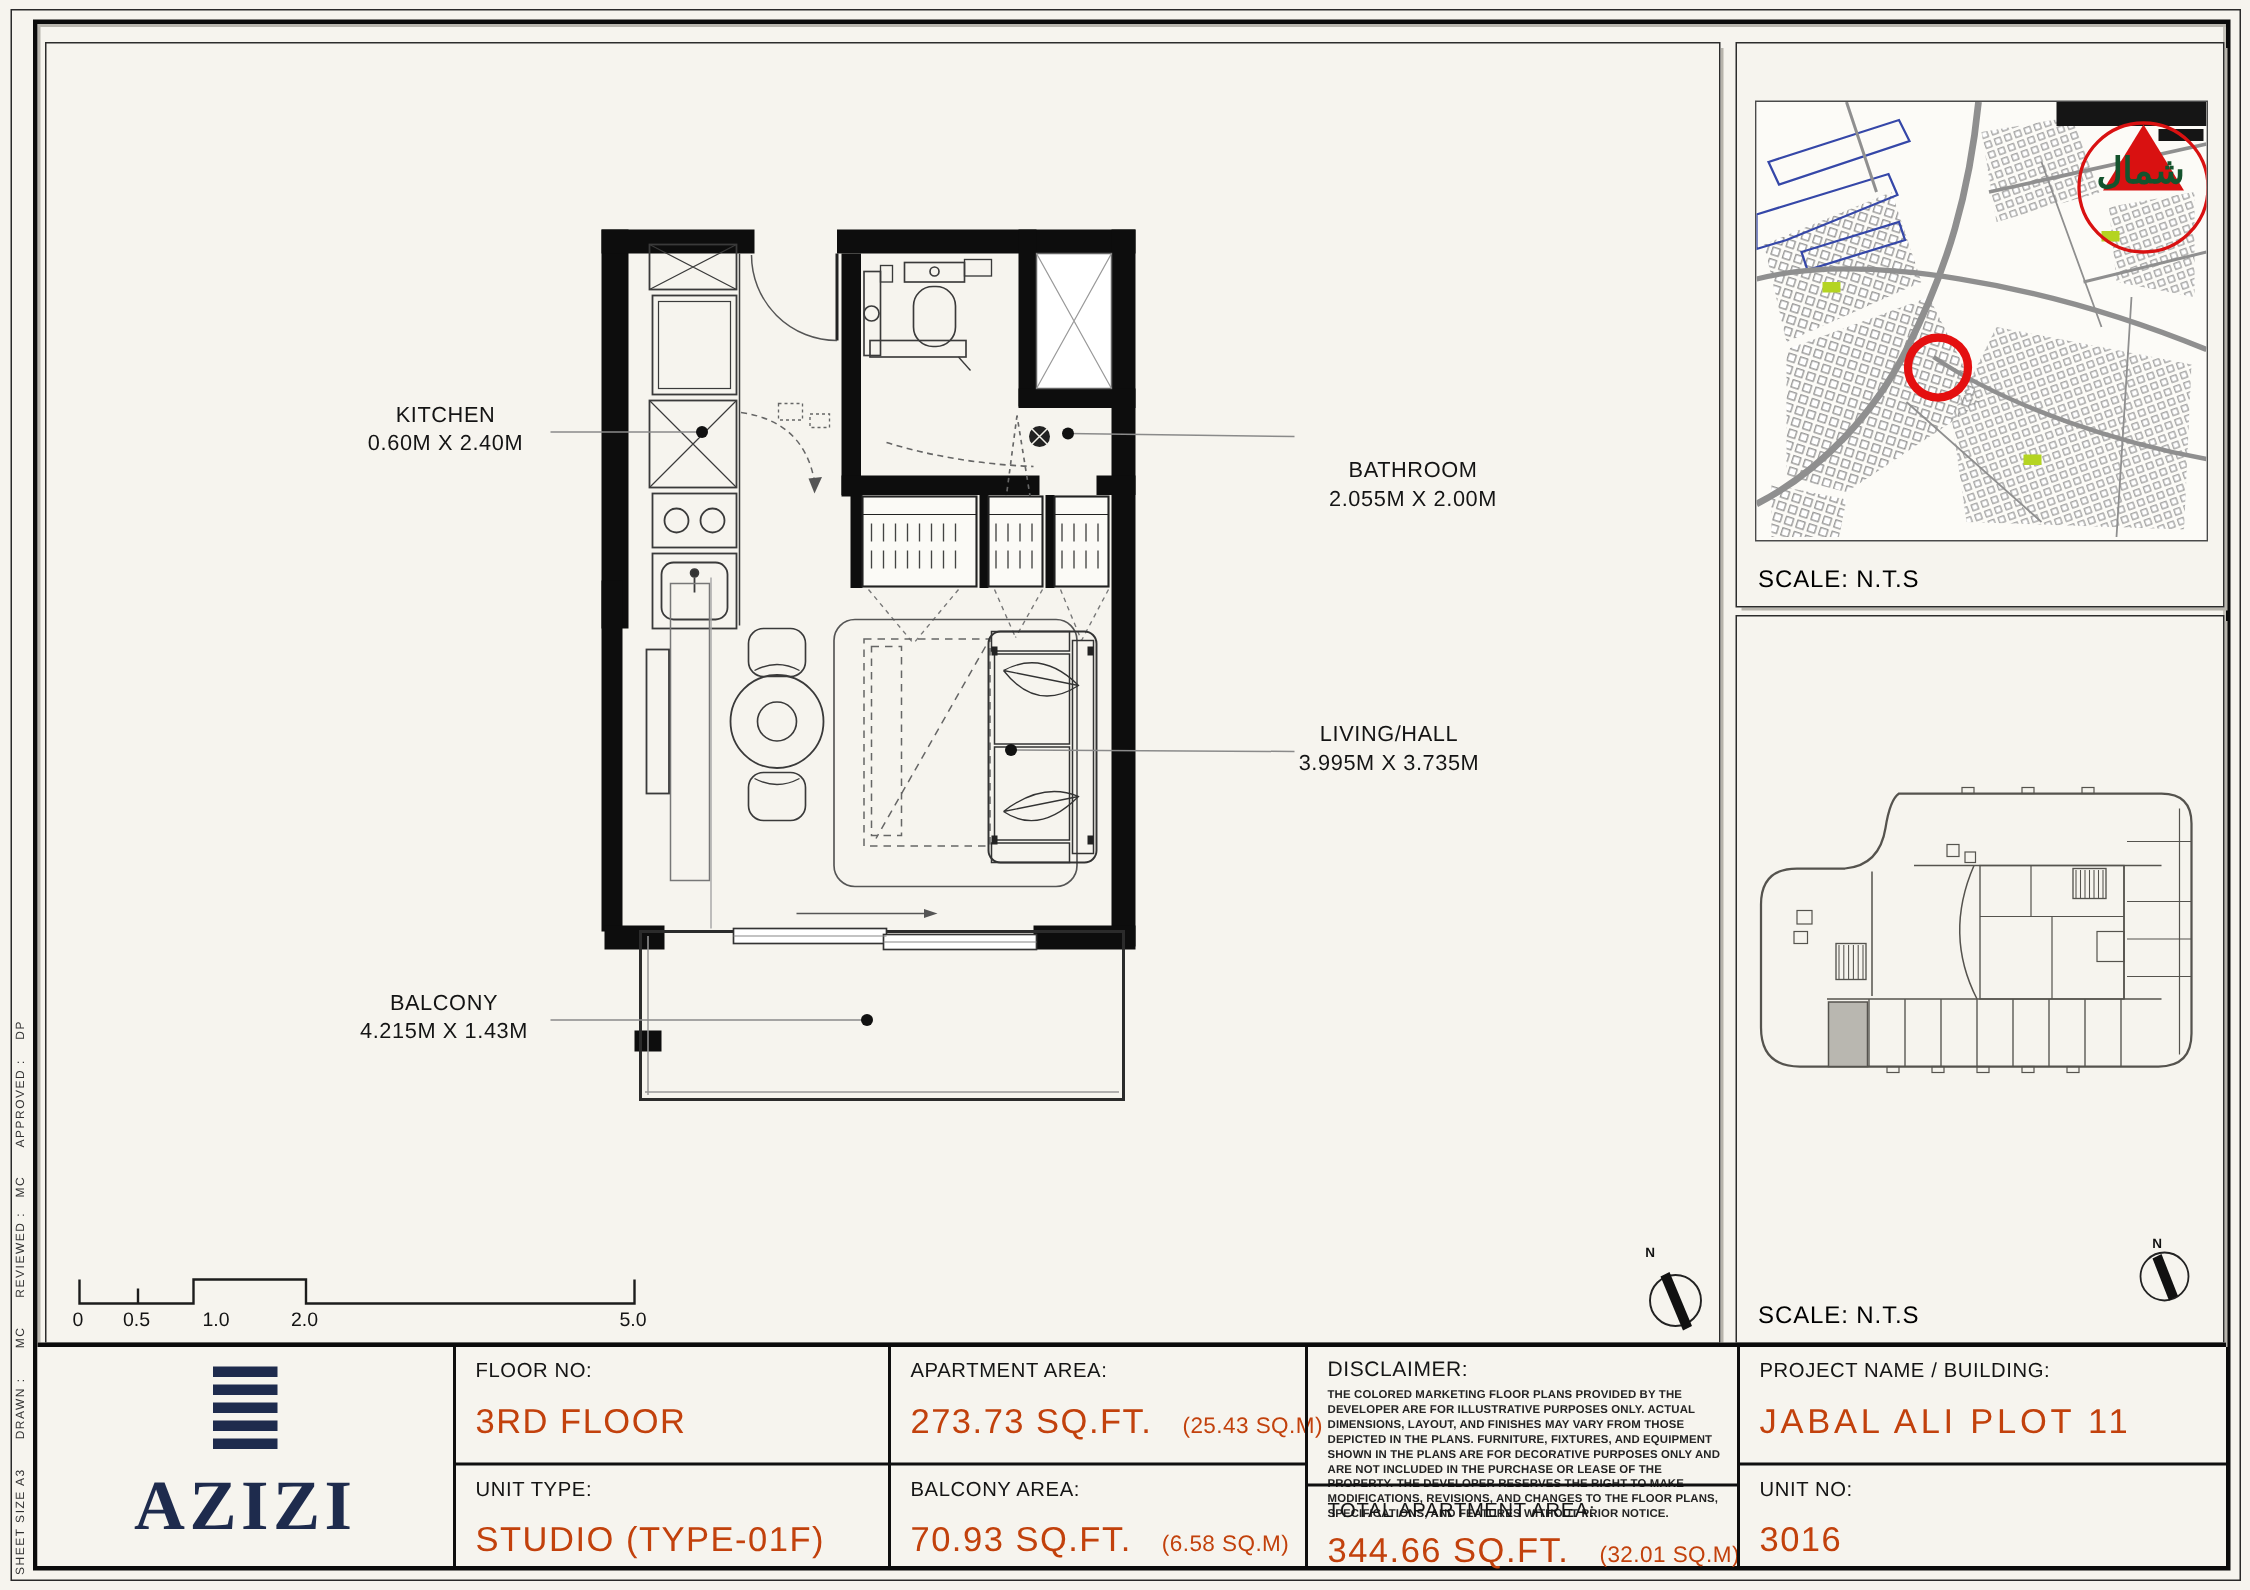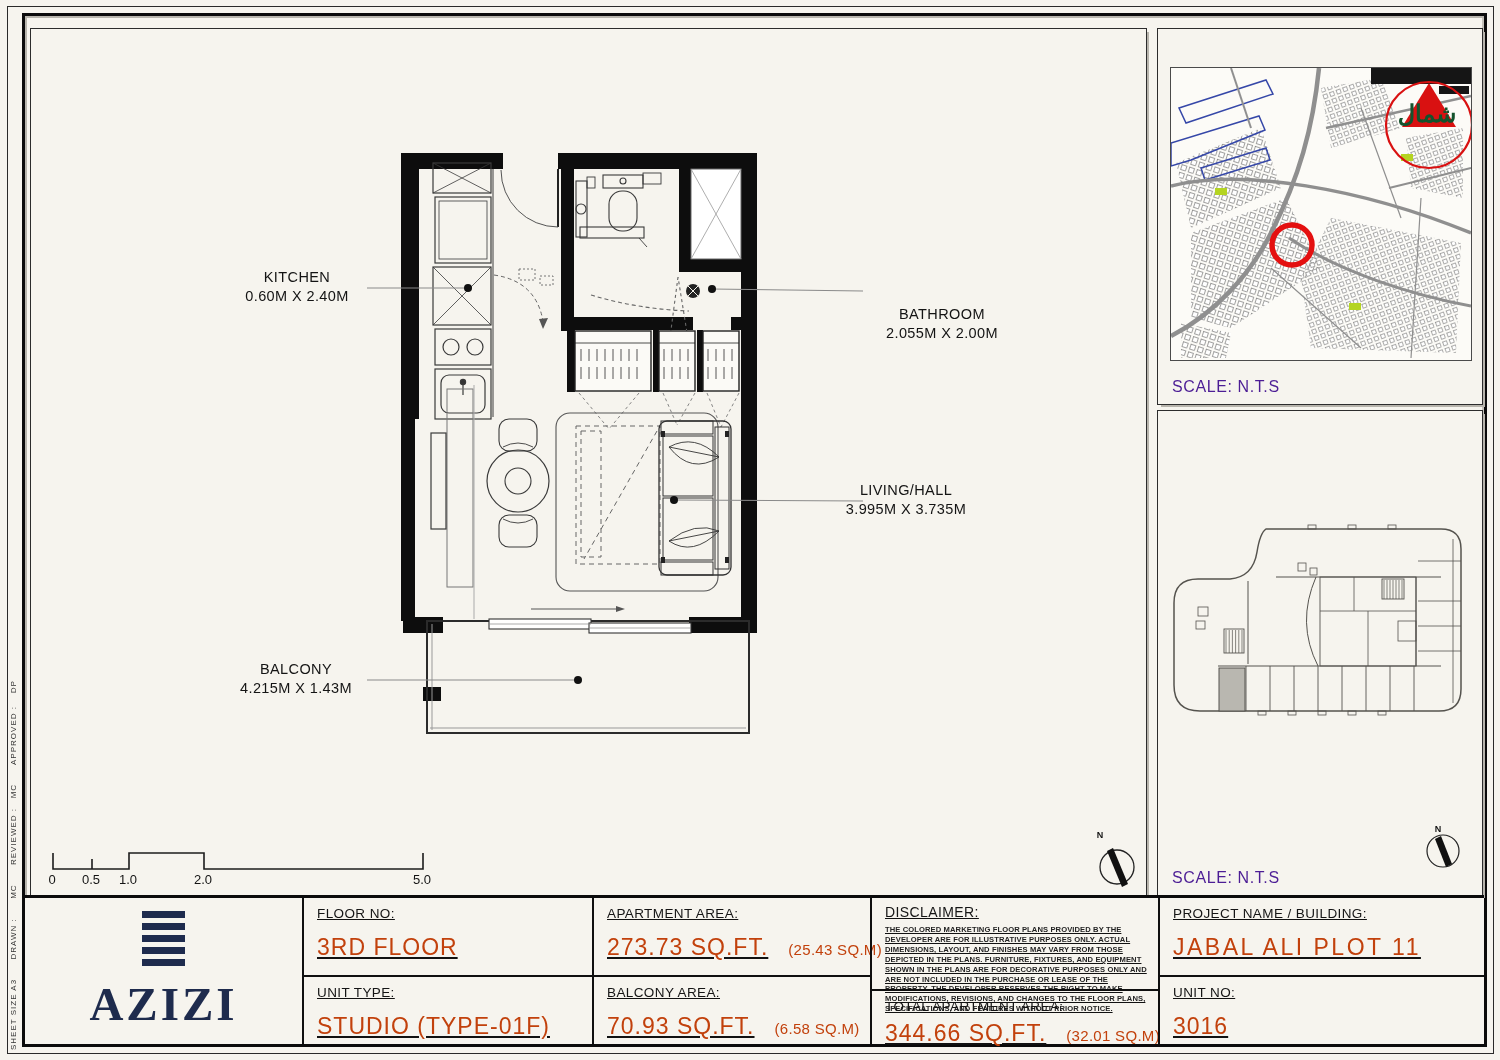--- a/index.html
+++ b/index.html
@@ -13,33 +13,33 @@
   .sidebar-text{left:9px;top:772px;height:278px;width:12px;
                 writing-mode:vertical-rl;transform:rotate(180deg);
                 font-size:8px;letter-spacing:1px;color:#333;white-space:pre;}
   
   .draw-area{left:30px;top:28px;width:1115px;height:866px;border:1.3px solid #2c2c2c;
              box-shadow:3px 3px 0 -1px #b7b4ac;}
   .panel{border:1.3px solid #2c2c2c;box-shadow:3px 3px 0 -1px #b7b4ac;background:#f6f4ee;}
   .panel-map{left:1157px;top:28px;width:324px;height:375px;}
   .panel-key{left:1157px;top:410px;width:324px;height:484px;}
   .map-box{left:12px;top:38px;width:300px;height:292px;border:1px solid #4a4a4a;background:#fcfbf7;}
-  .scale-note{left:14px;bottom:8px;font-size:16px;letter-spacing:.6px;color:#4c1d95;}
+  .scale-note{left:14px;bottom:8px;font-size:16px;letter-spacing:.6px;color:#000000;}
   .arabic-north{left:1386px;top:100px;width:82px;text-align:center;font-size:24px;
                 font-weight:bold;color:#14532d;}
   .n-label{font-size:9px;font-weight:bold;color:#111;transform:translateX(-50%);}
   
   .room-label{width:140px;text-align:center;font-size:14.5px;line-height:19px;
               letter-spacing:.4px;color:#141414;}
   .scale-num{font-size:13px;color:#141414;transform:translateX(-50%);}
   
   .titleblock{left:25px;right:16px;top:895px;bottom:16px;border-top:3px solid #0b0b0b;
               display:flex;background:#f6f4ee;}
   .tb-col{position:relative;height:100%;box-sizing:border-box;}
-  .tb-col + .tb-col{border-left:2.2px solid #0f0f0f;text-decoration:underline;}
+  .tb-col + .tb-col{border-left:2.2px solid #0f0f0f;}
   .tb-cell{position:relative;box-sizing:border-box;padding:8px 10px 0 13px;}
   .tb-split{border-top:2.2px solid #0f0f0f;}
   .tb-label{font-size:13.5px;letter-spacing:.4px;color:#151515;}
   .tb-value{margin-top:13px;font-size:23px;letter-spacing:1px;color:#c2410c;white-space:nowrap;}
   .tb-metric{display:inline-block;margin-left:20px;font-size:15px;letter-spacing:.3px;text-align:right;}
   .disc-label{font-size:14px;letter-spacing:.4px;}
   .disc-body{margin-top:5px;width:266px;font-size:7.6px;line-height:9.9px;font-weight:bold;
              color:#232323;letter-spacing:.1px;}
   
   .logo-wrap{display:flex;align-items:center;justify-content:center;width:100%;height:100%;gap:11px;flex-direction:column;}
@@ -204,32 +204,32 @@
   </div>
 
   <div class="abs room-label" style="left:227px;top:268px;">
     <div>KITCHEN</div>
     <div>0.60M X 2.40M</div>
   </div>
   <div class="abs room-label" style="left:872px;top:270px;margin-top:35px;">
     <div>BATHROOM</div>
     <div>2.055M X 2.00M</div>
   </div>
-  <div class="abs room-label" style="left:836px;top:481px;">
+  <div class="abs room-label" style="left:856px;top:481px;">
     <div>LIVING/HALL</div>
     <div>3.995M X 3.735M</div>
   </div>
   <div class="abs room-label" style="left:226px;top:660px;">
     <div>BALCONY</div>
     <div>4.215M X 1.43M</div>
   </div>
 
   <div class="abs scale-num" style="left:52px;top:872px;">0</div>
   <div class="abs scale-num" style="left:91px;top:872px;">0.5</div>
-  <div class="abs scale-num" style="left:128px;top:872px;">1.0</div>
+  <div class="abs scale-num" style="left:144px;top:872px;">1.0</div>
   <div class="abs scale-num" style="left:203px;top:872px;">2.0</div>
   <div class="abs scale-num" style="left:422px;top:872px;">5.0</div>
   <div class="abs n-label" style="left:1100px;top:830px;">N</div>
 
   <div class="abs panel panel-map">
     <div class="abs map-box">
       <svg width="300" height="292" viewBox="0 0 300 292">
         <defs>
           <pattern id="pc1" width="8" height="8" patternUnits="userSpaceOnUse" patternTransform="rotate(18)">
             <rect x="0.5" y="0.5" width="5" height="5" fill="#ffffff" stroke="#7a7a7a" stroke-width="0.7"></rect>

